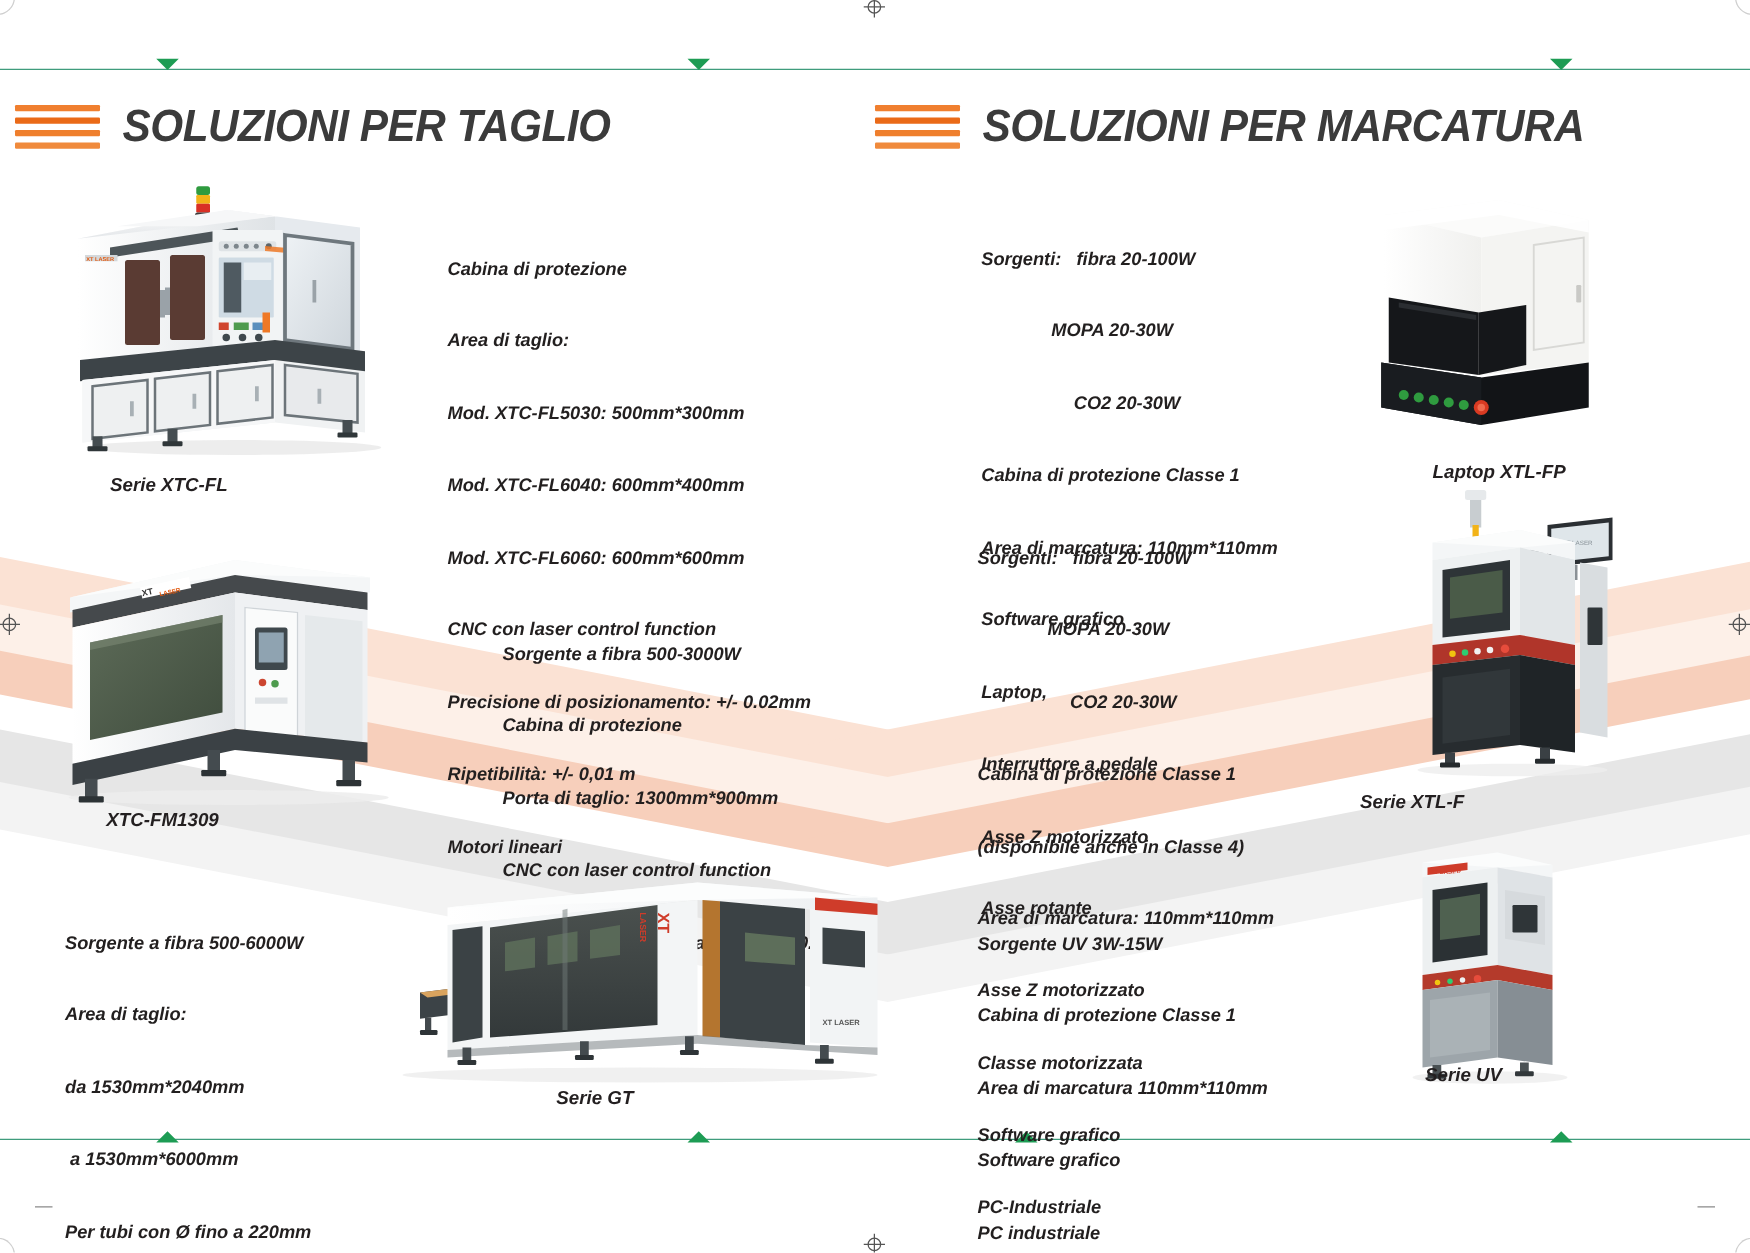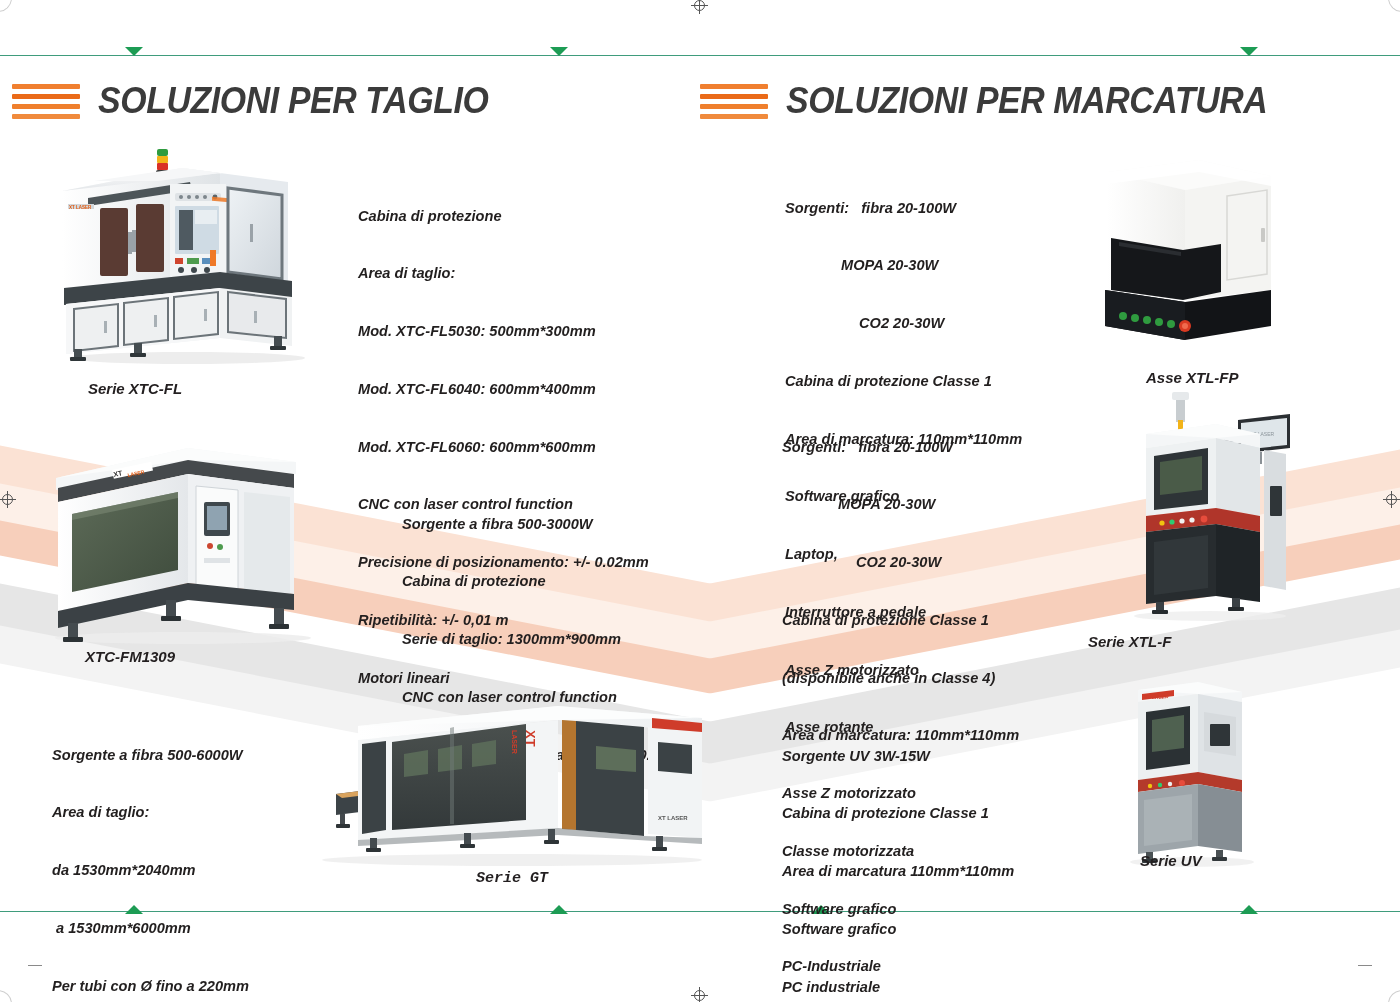--- a/index.html
+++ b/index.html
@@ -190,21 +190,21 @@
   
   .m-xtcfl   { left: 42px;   top: 146px; width: 282px; height: 222px; }
   .m-fm1309  { left: 38px;   top: 418px; width: 288px; height: 230px; }
   .m-gt      { left: 300px;  top: 688px; width: 424px; height: 182px; }
   .m-xtlfp   { left: 1095px; top: 150px; width: 202px; height: 202px; }
   .m-xtlf    { left: 1120px; top: 390px; width: 180px; height: 232px; }
   .m-uv      { left: 1120px; top: 668px; width: 146px; height: 200px; }
 
   .cap-xtcfl  { left: 88px;  top: 380px; }
   .cap-fm1309 { left: 85px;  top: 648px; }
-  .cap-gt     { left: 476px; top: 870px; font-family: Liberation Mono, monospace; }
+  .cap-gt     { left: 445px; top: 870px; }
   .cap-xtlfp  { left: 1146px; top: 369px; }
   .cap-xtlf   { left: 1088px; top: 633px; }
   .cap-uv     { left: 1140px; top: 852px; }
 
   .sp-xtcfl  { left: 358px; top: 168px; }
   .sp-fm1309 { left: 358px; top: 476px; margin-left: 44px; }
   .sp-gt     { left: 52px;  top: 707px; }
   .sp-xtlfp  { left: 785px; top: 160px; }
   .sp-xtlf   { left: 782px; top: 399px; }
   .sp-uv     { left: 782px; top: 708px; }
@@ -436,21 +436,21 @@
         <rect x="128" y="182" width="10" height="18" fill="#444b4f"></rect>
         <rect x="123" y="198" width="20" height="5" rx="1" fill="#2c3235"></rect>
         <rect x="236" y="190" width="10" height="18" fill="#444b4f"></rect>
         <rect x="231" y="206" width="20" height="5" rx="1" fill="#2c3235"></rect>
       </svg>
     </div>
 
     <div class="spec sp-fm1309">
       <span class="ln">Sorgente a fibra 500-3000W</span>
       <span class="ln">Cabina di protezione</span>
-      <span class="ln">Serie di taglio: 1300mm*900mm</span>
+      <span class="ln">Porta di taglio: 1300mm*900mm</span>
       <span class="ln">CNC con laser control function</span>
       <span class="ln">Precisione di posizionamento: +/- 0.03mm</span>
       <span class="ln">Ripetibilità: +/- 0,02 m</span>
     </div>
 
     <div class="caption cap-fm1309">XTC-FM1309</div>
 
     <div class="machine m-gt">
       <svg viewBox="0 0 424 182" xmlns="http://www.w3.org/2000/svg">
         <defs>
@@ -568,21 +568,21 @@
       <span class="ln ind2">CO2 20-30W</span>
       <span class="ln">Cabina di protezione Classe 1</span>
       <span class="ln">Area di marcatura: 110mm*110mm</span>
       <span class="ln">Software grafico</span>
       <span class="ln">Laptop,</span>
       <span class="ln">Interruttore a pedale</span>
       <span class="ln">Asse Z motorizzato</span>
       <span class="ln">Asse rotante</span>
     </div>
 
-    <div class="caption cap-xtlfp">Asse XTL-FP</div>
+    <div class="caption cap-xtlfp">Laptop XTL-FP</div>
 
     <div class="machine m-xtlf">
       <svg viewBox="0 0 180 232" xmlns="http://www.w3.org/2000/svg">
         <ellipse cx="90" cy="226" rx="76" ry="5" fill="#ededed" opacity="0.8"></ellipse>
 
         <rect x="104" y="48" width="34" height="4" rx="2" fill="#9aa0a4"></rect>
         <path d="M118 30 L170 24 L170 58 L118 64 Z" fill="#2b2f33"></path>
         <path d="M121 33 L167 28 L167 55 L121 60 Z" fill="#dfe6ea"></path>
         <text x="130" y="46" font-size="5" fill="#8b949a" font-family="Liberation Sans, sans-serif">XT LASER</text>
         <rect x="138" y="62" width="4" height="12" fill="#8b9196"></rect>

